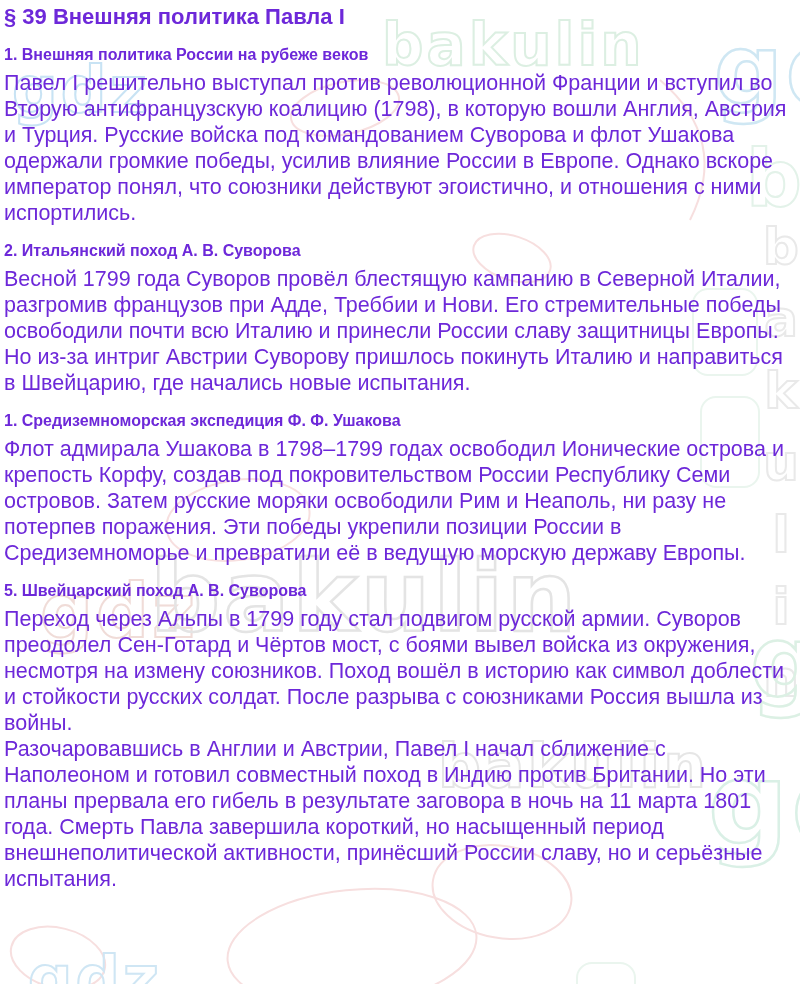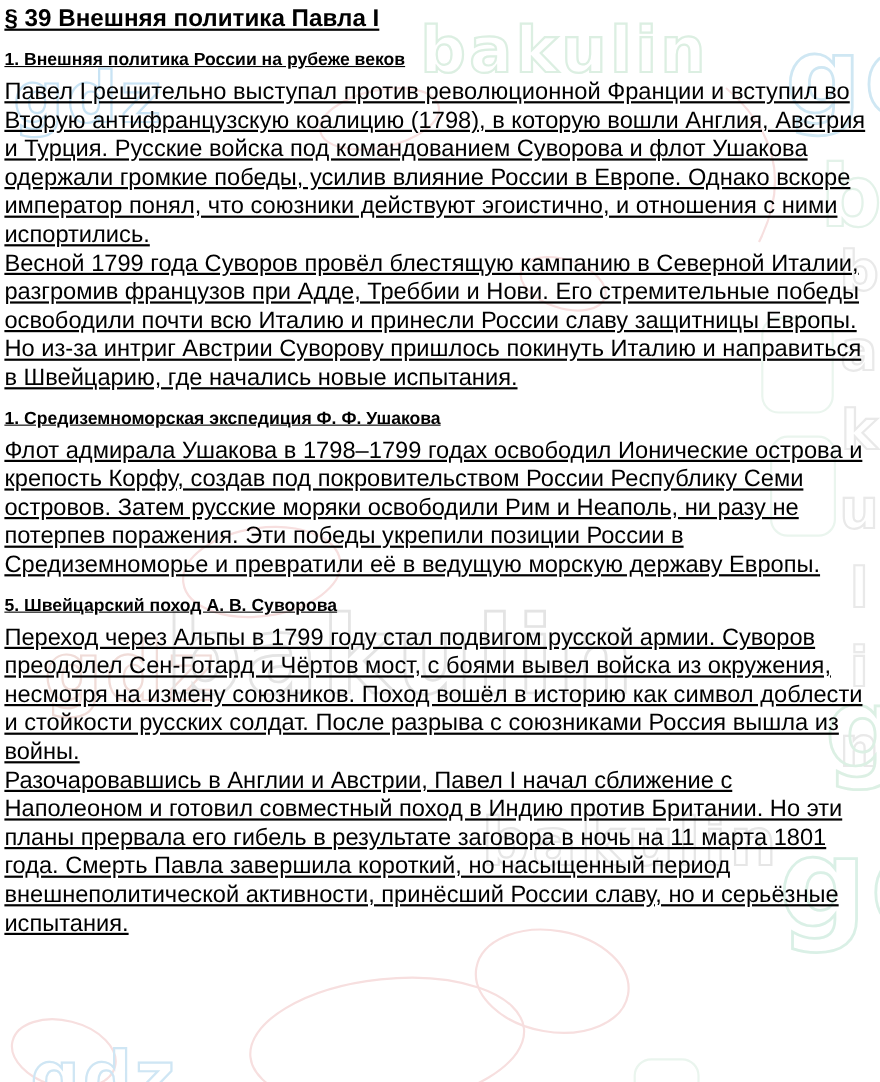--- a/index.html
+++ b/index.html
@@ -49,22 +49,21 @@
   .wm-rect-2 { left: 700px; top: 396px; width: 56px; height: 88px; }
   .wm-rect-3 { left: 576px; top: 962px; width: 56px; height: 40px; }
 
   .wm-swirls { position: absolute; left: 0; top: 0; }
 
   
   .content {
     position: relative;
     z-index: 1;
     padding: 4px 6px 0 4px;
-    color: #000000;
-    text-decoration: underline;
+    color: #6d28d9;
   }
   .doc-title {
     font-size: 22px;
     font-weight: bold;
     line-height: 26px;
     margin: 0;
   }
   .section-heading {
     font-size: 16px;
     font-weight: bold;
@@ -113,20 +112,21 @@
 
 <div class="content">
   <h1 class="doc-title">§ 39 Внешняя политика Павла I</h1>
 
   <section>
     <h2 class="section-heading">1. Внешняя политика России на рубеже веков</h2>
     <p class="section-text">Павел I решительно выступал против революционной Франции и вступил во Вторую антифранцузскую коалицию (1798), в которую вошли Англия, Австрия и Турция. Русские войска под командованием Суворова и флот Ушакова одержали громкие победы, усилив влияние России в Европе. Однако вскоре император понял, что союзники действуют эгоистично, и отношения с ними испортились.</p>
   </section>
 
   <section>
+    <h2 class="section-heading">2. Итальянский поход А. В. Суворова</h2>
     <p class="section-text">Весной 1799 года Суворов провёл блестящую кампанию в Северной Италии, разгромив французов при Адде, Треббии и Нови. Его стремительные победы освободили почти всю Италию и принесли России славу защитницы Европы. Но из-за интриг Австрии Суворову пришлось покинуть Италию и направиться в Швейцарию, где начались новые испытания.</p>
   </section>
 
   <section>
     <h2 class="section-heading">1. Средиземноморская экспедиция Ф. Ф. Ушакова</h2>
     <p class="section-text">Флот адмирала Ушакова в 1798–1799 годах освободил Ионические острова и крепость Корфу, создав под покровительством России Республику Семи островов. Затем русские моряки освободили Рим и Неаполь, ни разу не потерпев поражения. Эти победы укрепили позиции России в Средиземноморье и превратили её в ведущую морскую державу Европы.</p>
   </section>
 
   <section>
     <h2 class="section-heading">5. Швейцарский поход А. В. Суворова</h2>

